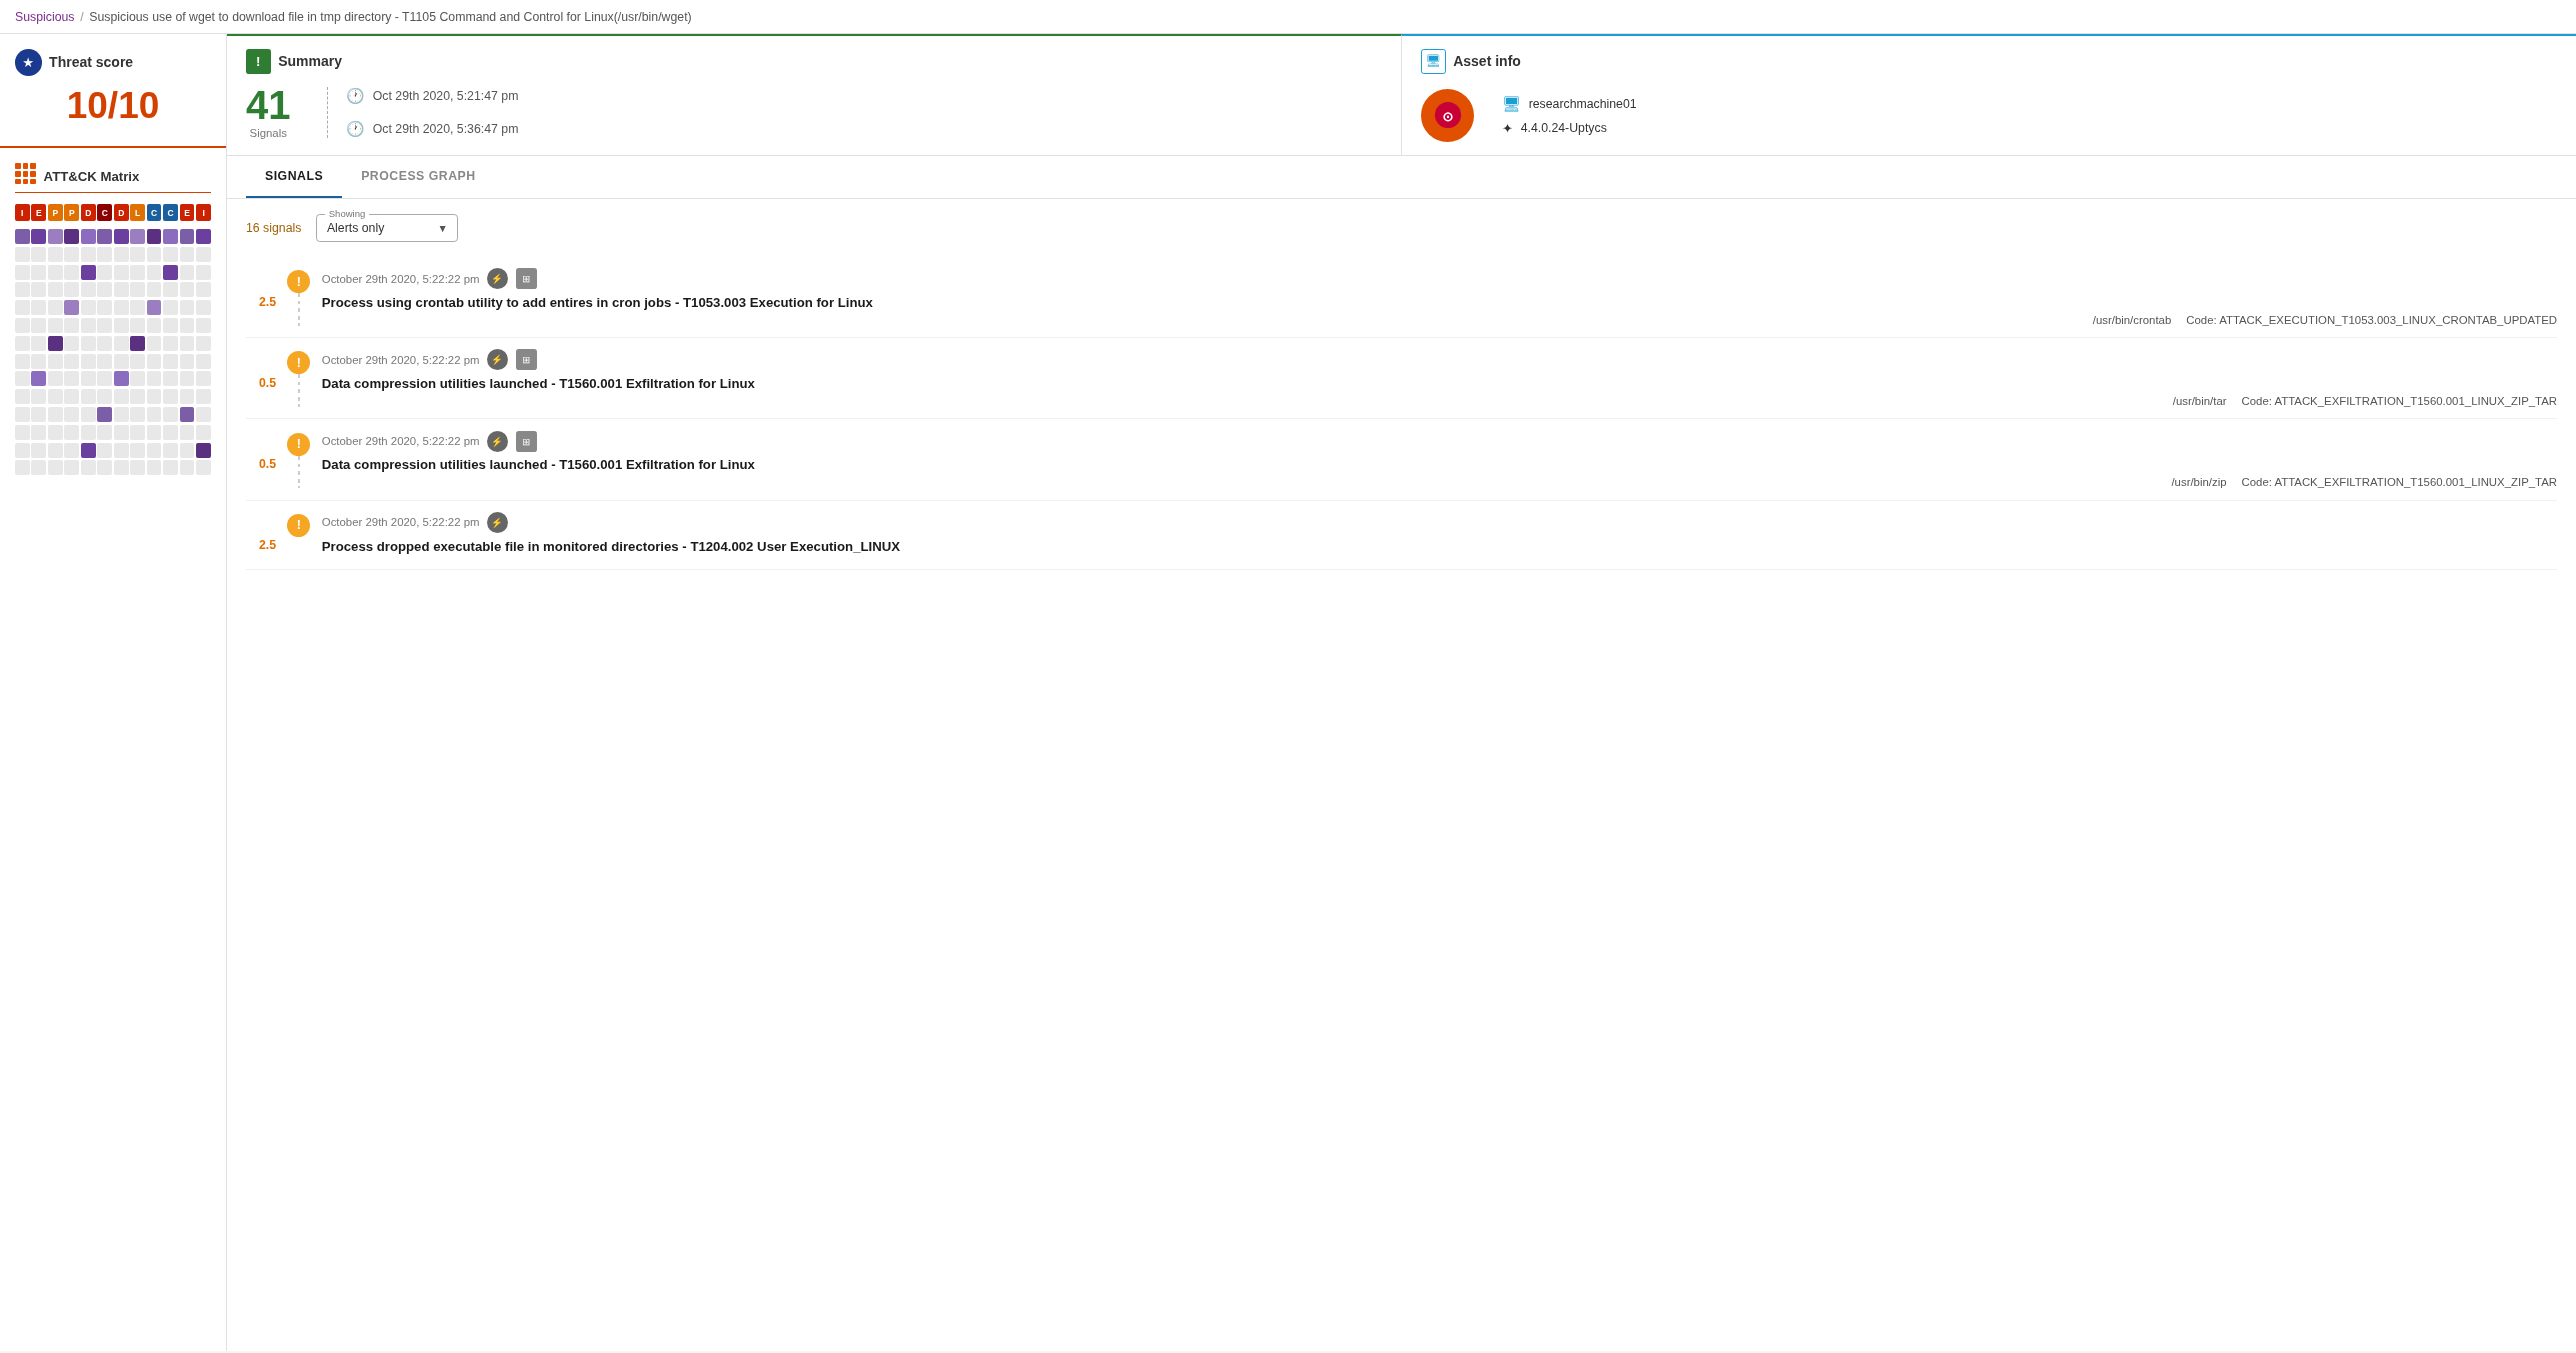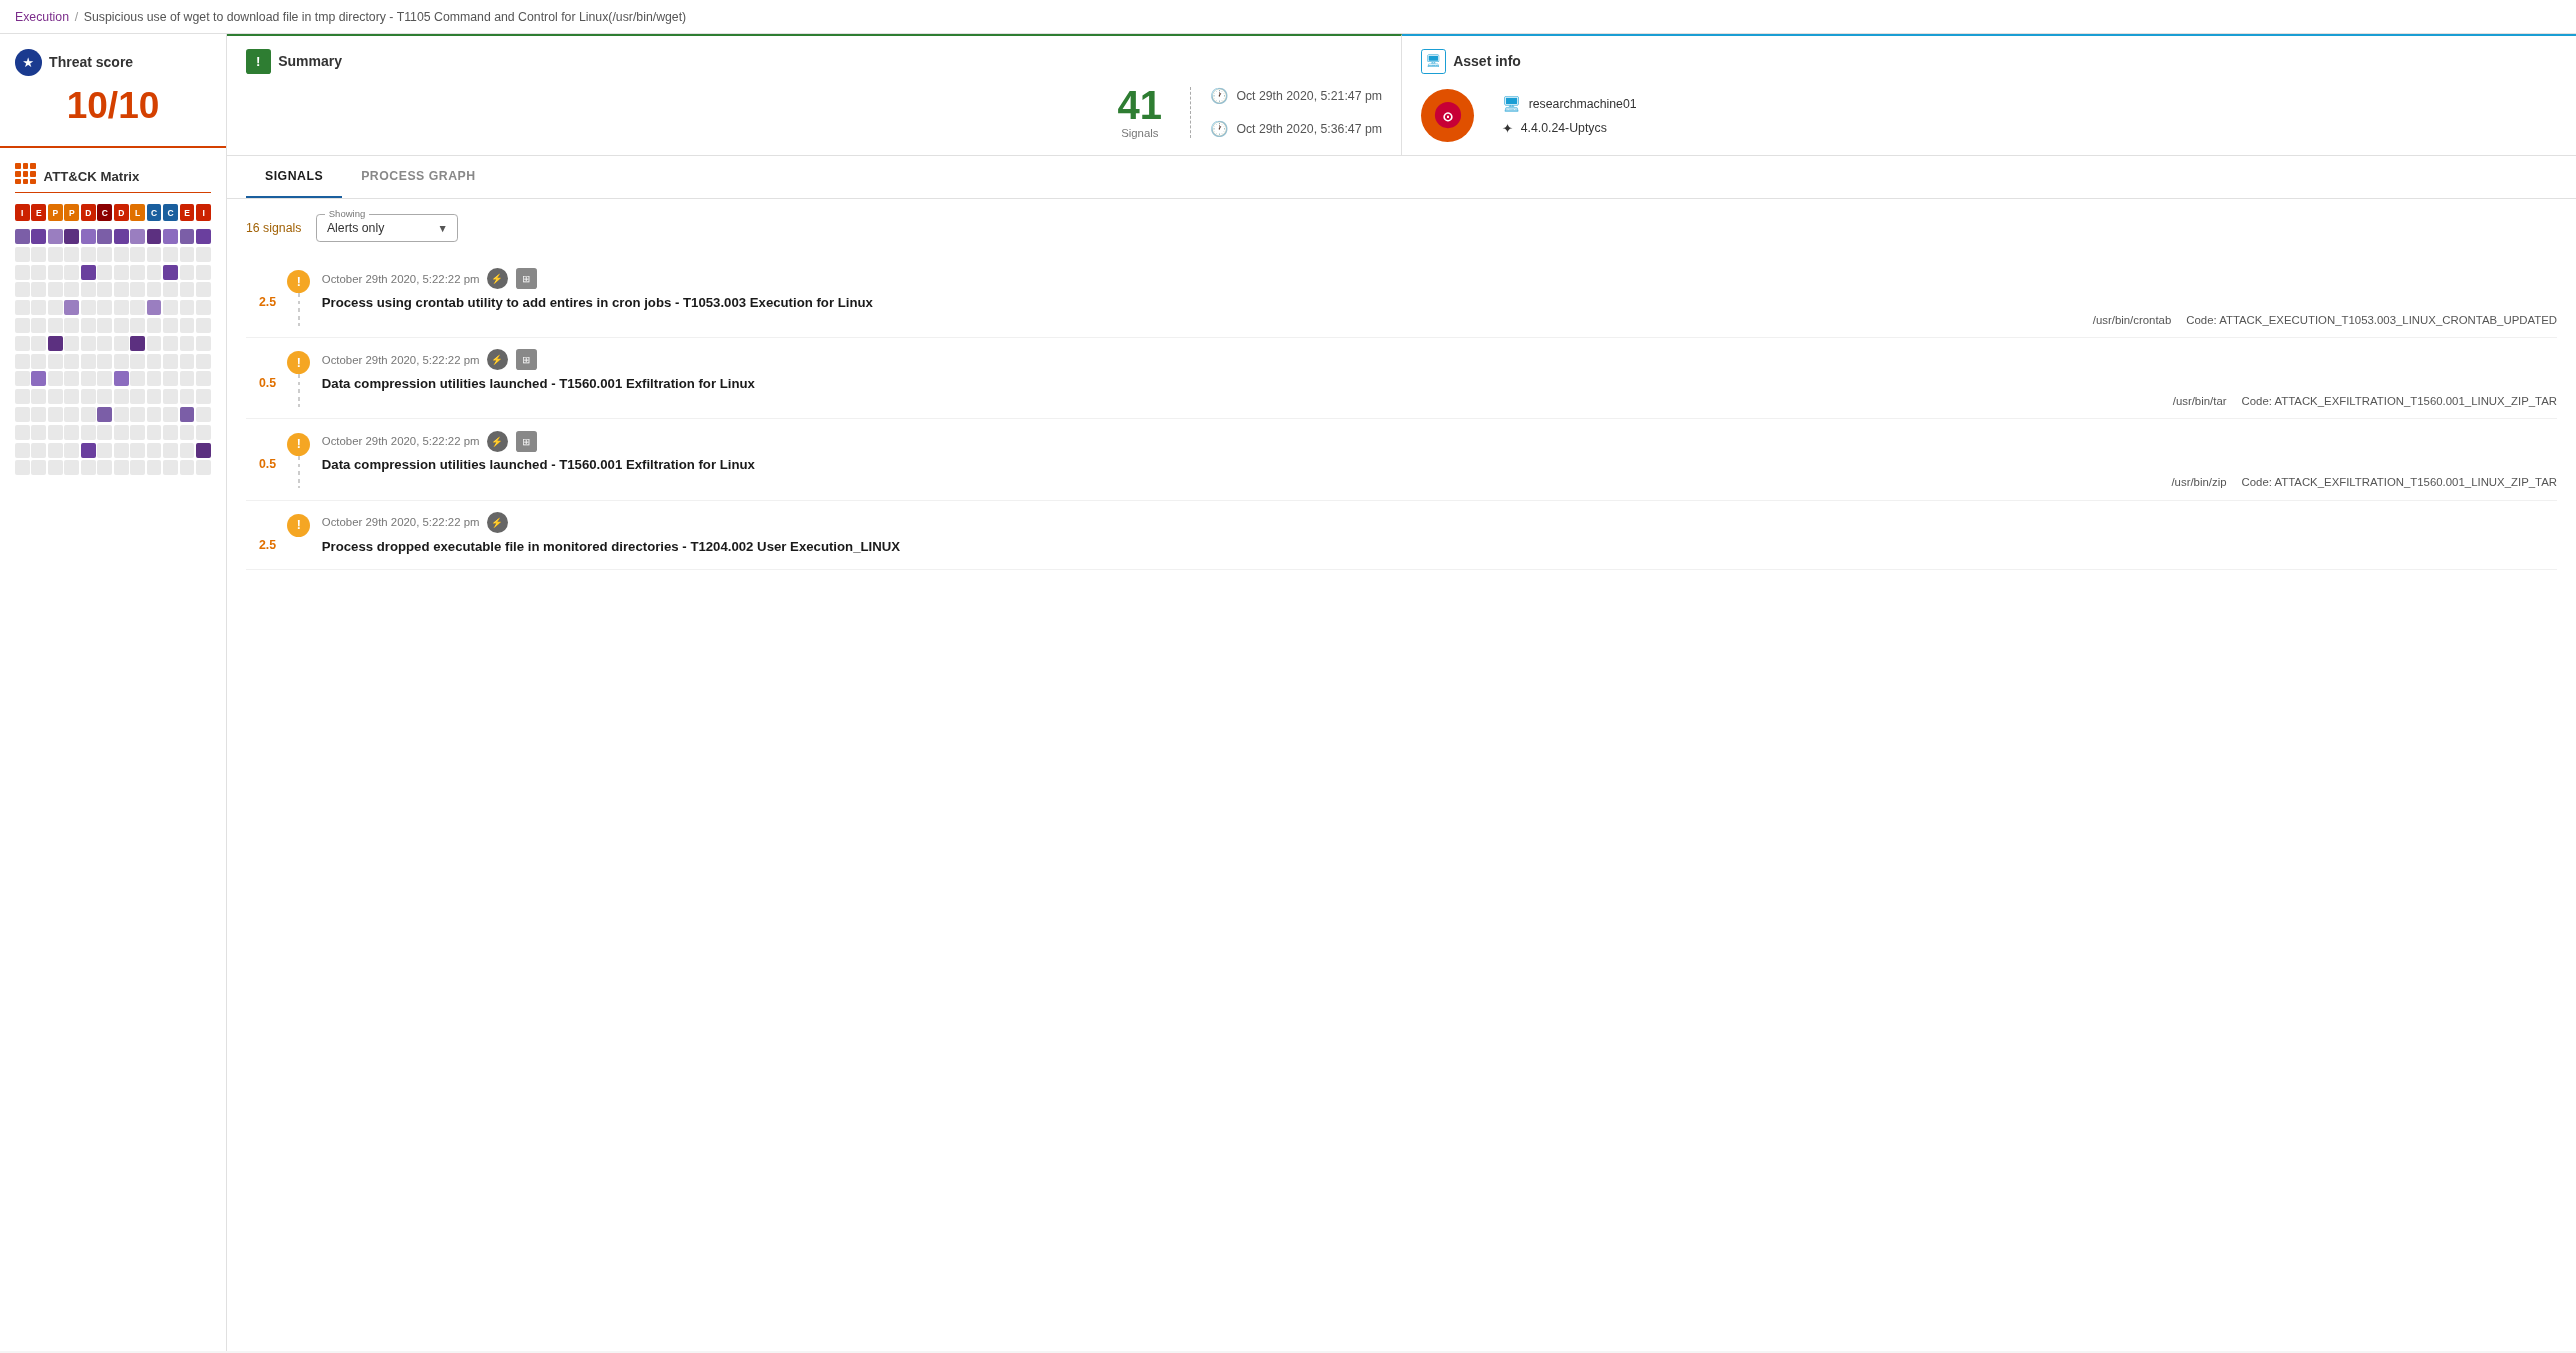--- a/index.html
+++ b/index.html
@@ -158,22 +158,21 @@
       justify-content: center;
       color: #fff;
       font-size: 13.2px;
       font-weight: 700;
     }
     .card-title { font-size: 14px; font-weight: 600; color: #333; }
 
     .summary-body {
       display: flex;
       align-items: center;
-      gap: 28px;
-      justify-content: flex-end;
+      gap: 36px;
     }
     .signals-count { text-align: center; }
     .signals-number { font-size: 40px; font-weight: 600; color: #2e7d32; line-height: 1; }
     .signals-label { font-size: 11.4px; color: #777; margin-top: 1.9px; }
 
     .time-range {
       display: flex;
       flex-direction: column;
       gap: 15px;
       border-left: 0.9px dashed #aaa;
@@ -377,21 +376,21 @@
       gap: 15px;
       justify-content: flex-end;
     }
     .signal-path { color: #555; }
     .signal-code { color: #555; }
   </style>
 </head>
 <body>
 
 <div class="breadcrumb">
-  <a class="breadcrumb-link">Execution</a>
+  <a class="breadcrumb-link">Suspicious</a>
   <span class="breadcrumb-sep">/</span>
   <span class="breadcrumb-current">Suspicious use of wget to download file in tmp directory - T1105 Command and Control for Linux(/usr/bin/wget)</span>
 </div>
 
 <div class="main-layout">
 
   <div class="sidebar">
 
     <div class="threat-score-card">
       <div class="threat-score-header">

